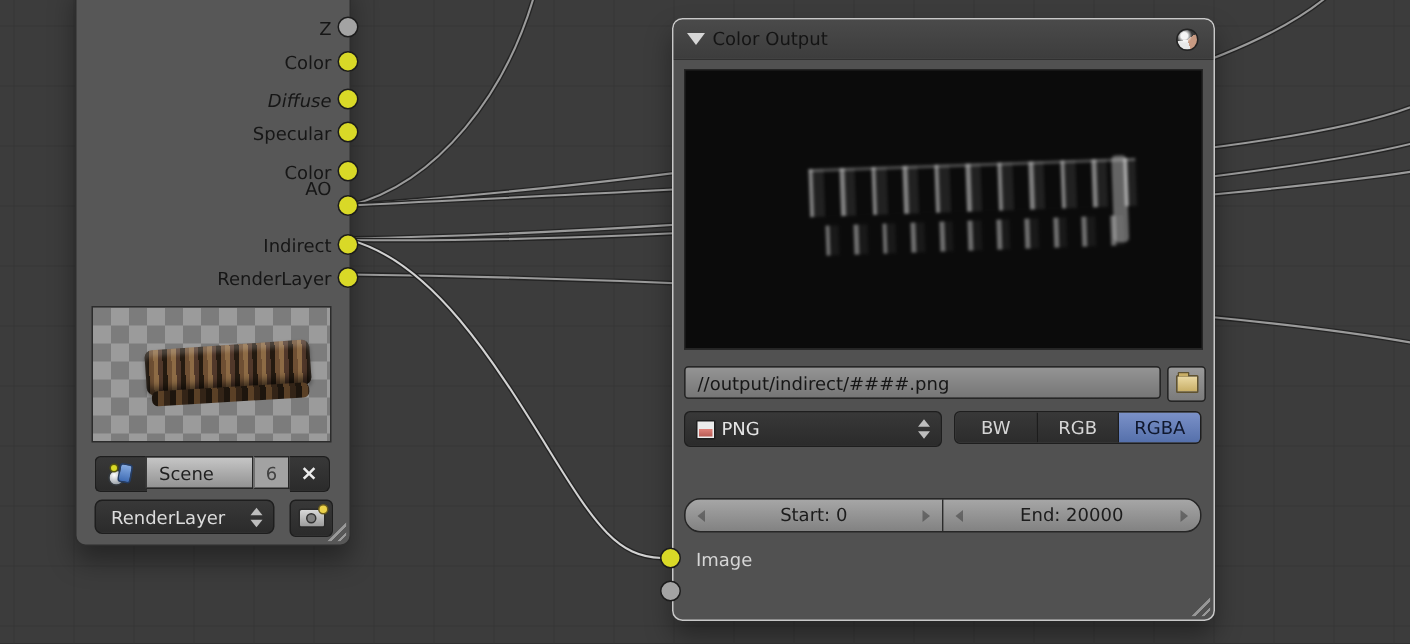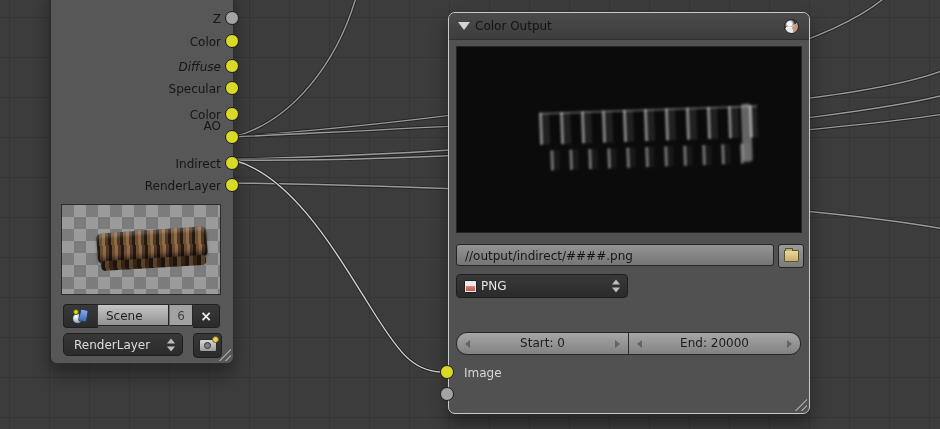--- a/index.html
+++ b/index.html
@@ -230,20 +230,25 @@
     <div class="fo-browse ctr">
       <span class="folder-icon"></span>
     </div>
 
     <div class="fo-format darkw">
       <span class="img-icon"></span>
       <span class="lbl">PNG</span>
       <span class="updown"></span>
     </div>
 
+    <div class="segs">
+      <div class="seg">BW</div>
+      <div class="seg">RGB</div>
+      <div class="seg selected">RGBA</div>
+    </div>
 
 
     <div class="frames">
       <div class="framef first">
         <span class="arrL"></span>
         <span>Start: 0</span>
         <span class="arrR"></span>
       </div>
       <div class="framef">
         <span class="arrL"></span>

